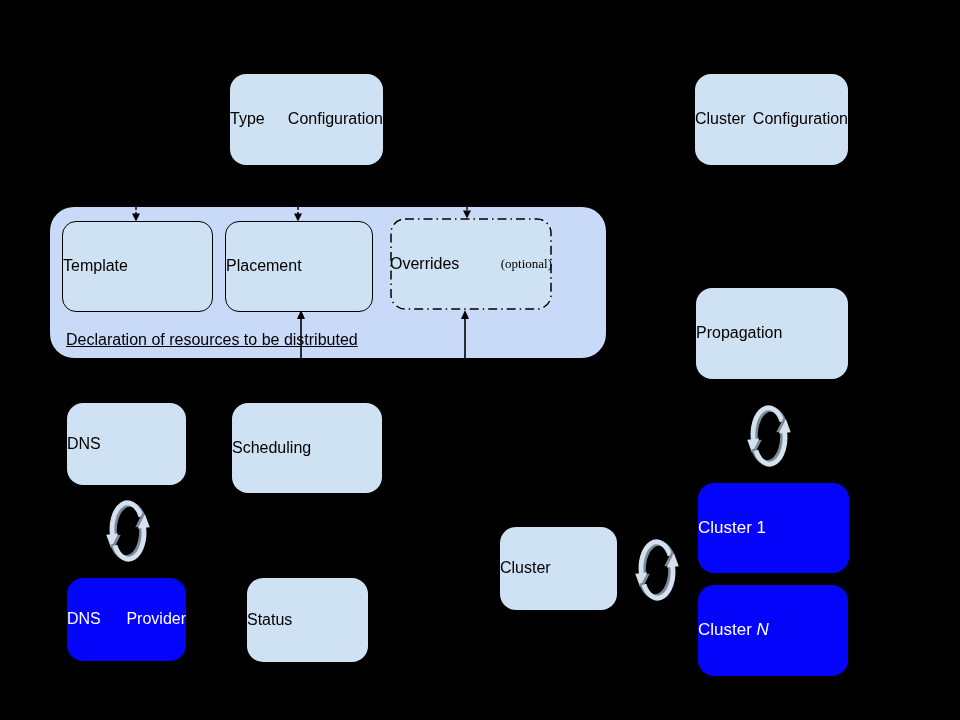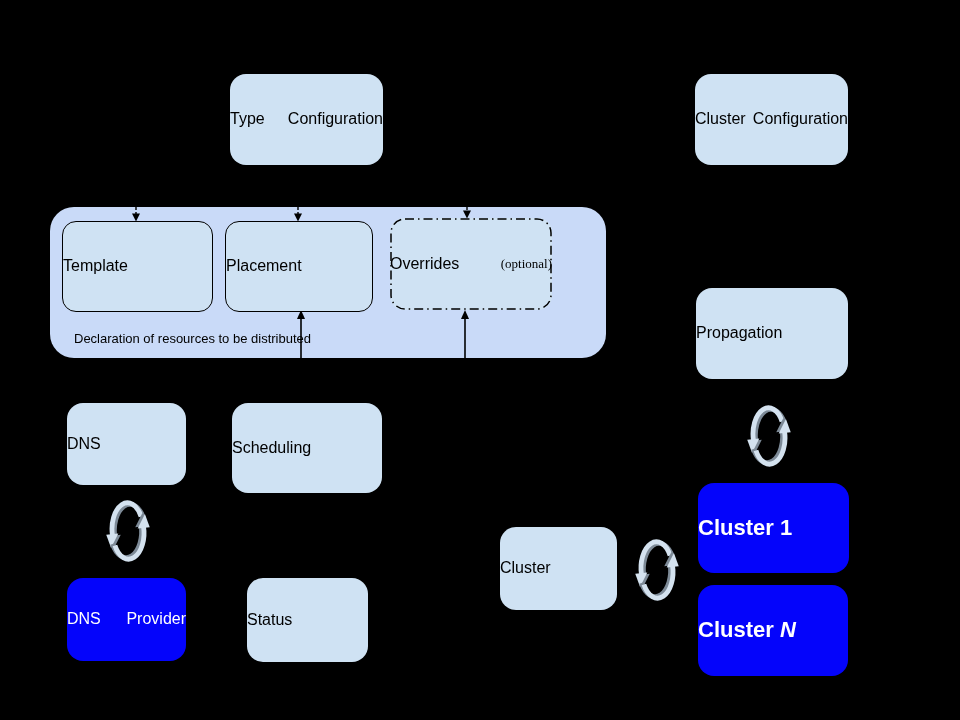--- a/index.html
+++ b/index.html
@@ -15,34 +15,34 @@
   }
   .light{
     background:var(--box-light,#cfe2f3);
     box-shadow:1px 2px 2px rgba(0,0,0,0.9);
   }
   .blue{
     background:var(--box-blue,#0404fb);
     color:#fff;
     box-shadow:1px 2px 2px rgba(0,0,0,0.9);
   }
-  .blue.bold{font-weight:bold;font-size:22px;}
+  .blue.bold{font-weight:normal;font-size:17px;}
   .container{
     position:absolute;left:50px;top:207px;width:513px;height:151px;
     background:var(--container,#c9daf8);border-radius:24px;padding-left:43px;
   }
   .inner{
     background:var(--box-light,#cfe2f3);
     border:1.5px solid #000;border-radius:14px;box-shadow:none;
   }
   .inner.noborder{border:none;}
   .ov-border{position:absolute;left:0;top:0;width:100%;height:100%;pointer-events:none;}
   .sub{font-size:13px;line-height:1.15;font-family:Liberation Serif, serif;}
   .caption{
-    position:absolute;left:24px;top:124px;font-size:13px;color:#000;white-space:nowrap;
+    position:absolute;left:16px;top:124px;font-size:16px;color:#000;white-space:nowrap;text-decoration:underline;
   }
   .arrow{position:absolute;}
   .cycle{position:absolute;}
   .it{font-style:italic;}
 </style>
 </head>
 <body>
 
 <div class="stage">
 

